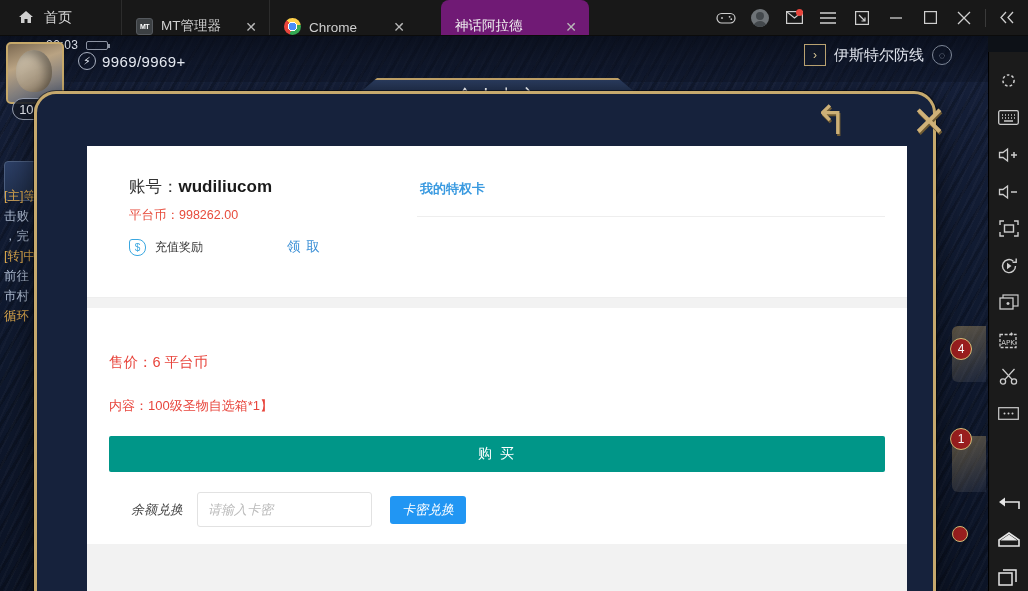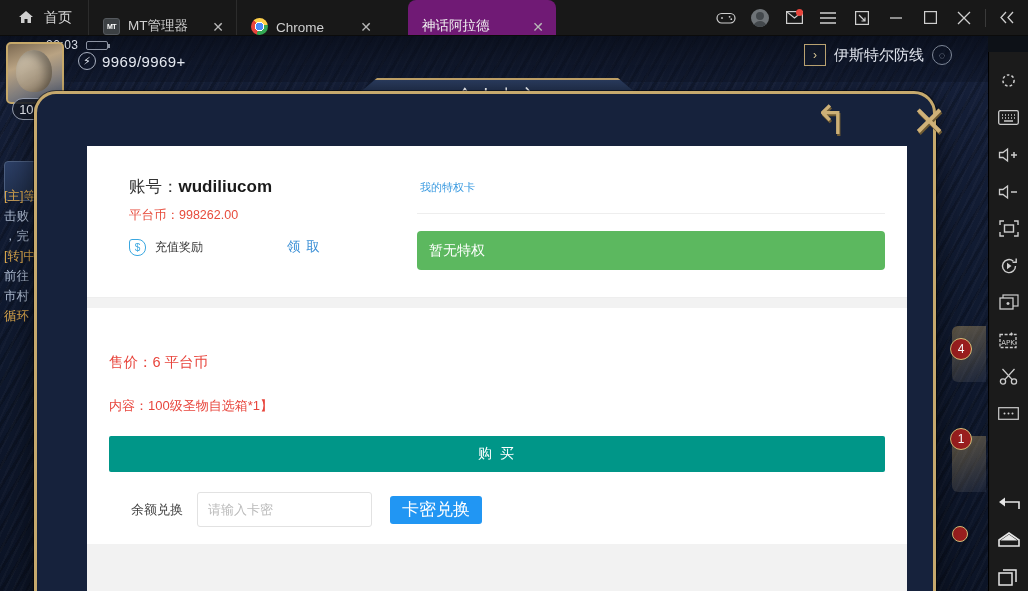--- a/index.html
+++ b/index.html
@@ -9,20 +9,21 @@
     font-family: "Liberation Sans", "DejaVu Sans", sans-serif;
   }
   #root { position: relative; width: 1028px; height: 591px; overflow: hidden; }
 
   
   .titlebar {
     position: absolute; left: 0; top: 0; width: 1028px; height: 36px;
     background: #181818;
     display: flex; align-items: stretch;
     border-bottom: 1px solid #0b0b0b;
+    gap: 33px;
   }
   .tb-home {
     display: flex; align-items: center; gap: 10px;
     padding: 0 16px 0 18px; color: #d8d8d8; font-size: 14px;
     cursor: default;
   }
   .tb-home .glyph { color: #cfcfcf; font-size: 15px; line-height: 1; }
   .tabs { display: flex; align-items: stretch; }
   .tab {
     position: relative;
@@ -243,21 +244,21 @@
   .acct-coin { color: #e74c3c; font-size: 12.5px; margin-top: 9px; }
   .acct-bonus-row { display: flex; align-items: center; margin-top: 14px; }
   .coin-icon {
     width: 17px; height: 17px; border: 1.5px solid #3aa7e0; border-radius: 3px 8px 8px 8px;
     color: #3aa7e0; font-size: 10px; display: flex; align-items: center; justify-content: center;
     margin-right: 9px;
   }
   .acct-bonus-label { color: #333; font-size: 12px; }
   .acct-claim { color: #3a8fd6; font-size: 13.5px; margin-left: 84px; letter-spacing: 1px; }
   .acct-right { flex: 1; padding-left: 18px; }
-  .priv-link { color: #3a9ae0; font-size: 11px; padding: 4px 0 18px 3px; border-bottom: 1px solid #eee; }
+  .priv-link { color: #3a9ae0; font-size: 13px; padding: 4px 0 18px 3px; border-bottom: 1px solid #eee; font-weight: bold; }
   .priv-box {
     margin-top: 17px; height: 39px; background: #5cb85f; border-radius: 4px;
     color: #fff; font-size: 14px; display: flex; align-items: center; padding-left: 12px;
   }
   .gap { height: 10px; background: #f2f2f2; }
   .card.shop { padding: 16px 22px 0 22px; }
   .select-row {
     display: flex; height: 40px; border: 1px solid #e6e6e6; border-radius: 3px;
     background: #fff; overflow: hidden;
   }
@@ -271,30 +272,30 @@
     padding: 0 14px 0 14px; color: #444; font-size: 13px;
   }
   .caret { color: #9ec4b9; font-size: 9px; }
   .price { color: #e8453c; font-size: 14.5px; margin-top: 29px; }
   .content-line { color: #e8453c; font-size: 13px; margin-top: 25px; }
   .buy-btn {
     margin-top: 21px; height: 36px; background: #009688; color: #fff;
     font-size: 14px; display: flex; align-items: center; justify-content: center;
     border-radius: 2px; letter-spacing: 2px;
   }
-  .redeem-row { display: flex; align-items: center; margin-top: 20px; padding-bottom: 17px; }
+  .redeem-row { display: flex; align-items: center; margin-top: 20px; padding-bottom: 17px; font-style: italic; }
   .redeem-label { color: #444; font-size: 13px; width: 88px; text-align: right; padding-right: 14px; }
   .redeem-input {
     width: 175px; height: 35px; border: 1px solid #e2e2e2; border-radius: 3px;
     background: #fff; color: #bbb; font-size: 13px; padding: 0 10px;
     display: flex; align-items: center;
   }
   .redeem-btn {
     margin-left: 18px; height: 28px; padding: 0 12px; background: #2196f3; color: #fff;
-    font-size: 17px; border-radius: 3px; display: flex; align-items: center;
+    font-size: 13px; border-radius: 3px; display: flex; align-items: center;
   }
 </style>
 </head>
 <body>
 
 <div id="root">
 
   <div class="titlebar">
     <div class="tb-home">
       <span class="glyph">
@@ -436,21 +437,20 @@
             <span>平台币：</span><span>998262.00</span>
           </div>
           <div class="acct-bonus-row">
             <span class="coin-icon">$</span>
             <span class="acct-bonus-label">充值奖励</span>
             <span class="acct-claim">领 取</span>
           </div>
         </div>
         <div class="acct-right">
           <div class="priv-link">我的特权卡</div>
-          <div class="priv-box">暂无特权</div>
         </div>
       </div>
 
       <div class="gap"></div>
 
       <div class="card shop">
         <div class="price">售价：6 平台币</div>
         <div class="content-line">内容：100级圣物自选箱*1】</div>
         <div class="buy-btn">购 买</div>
         <div class="redeem-row">

